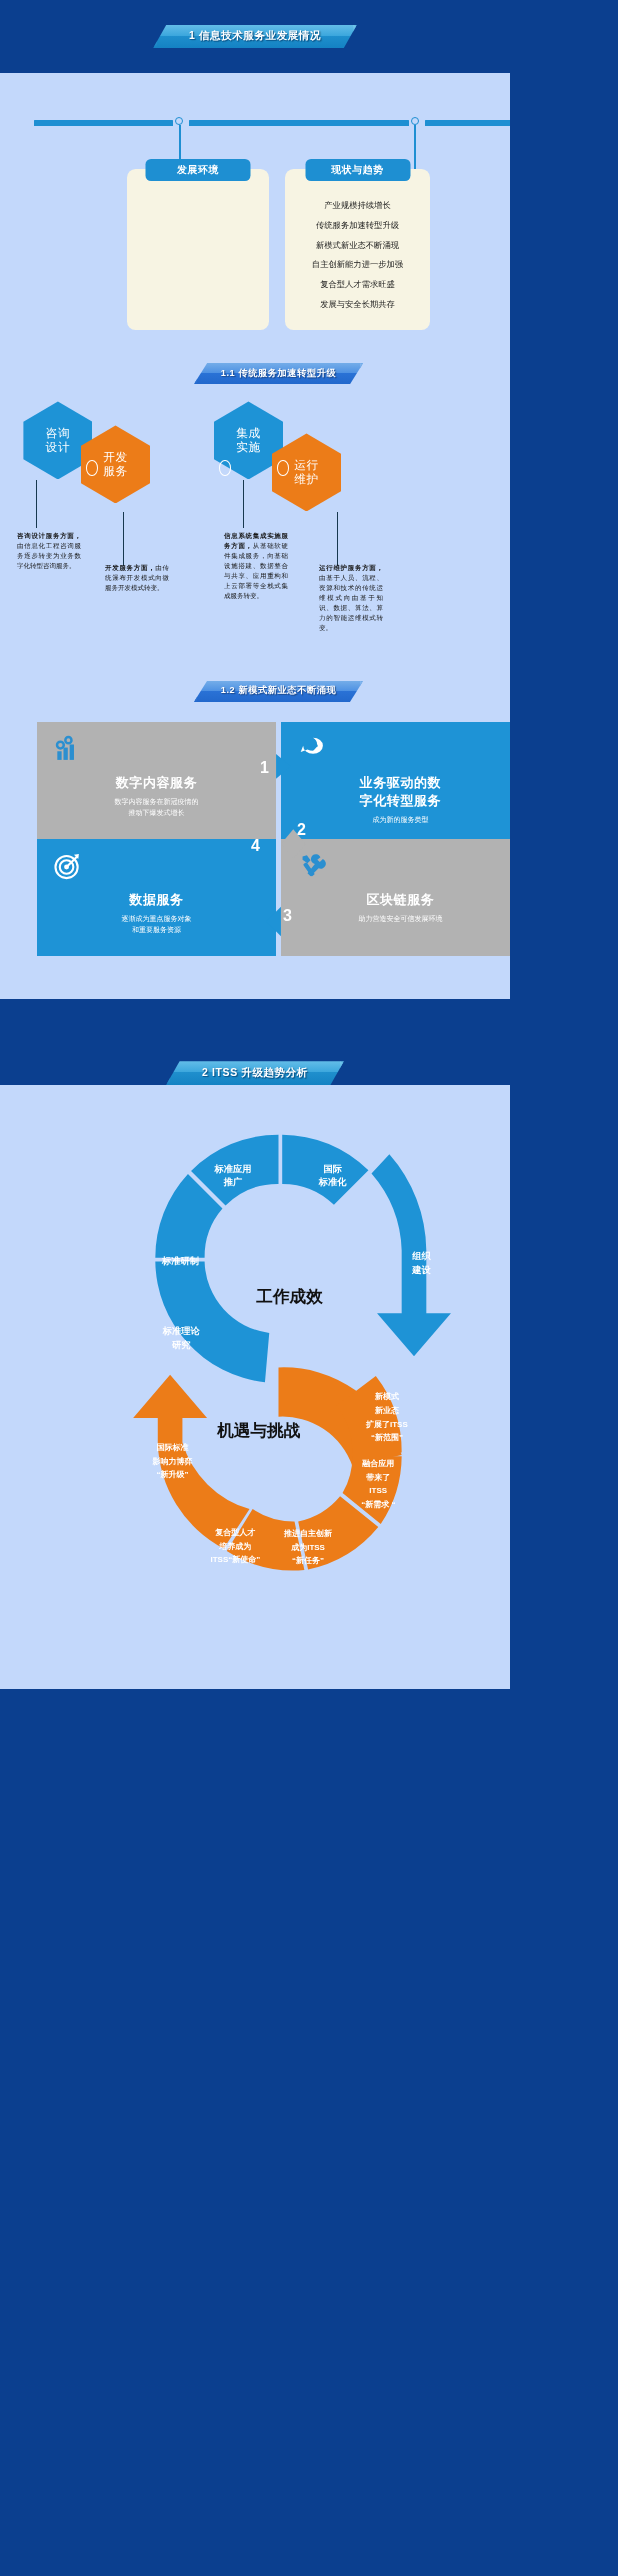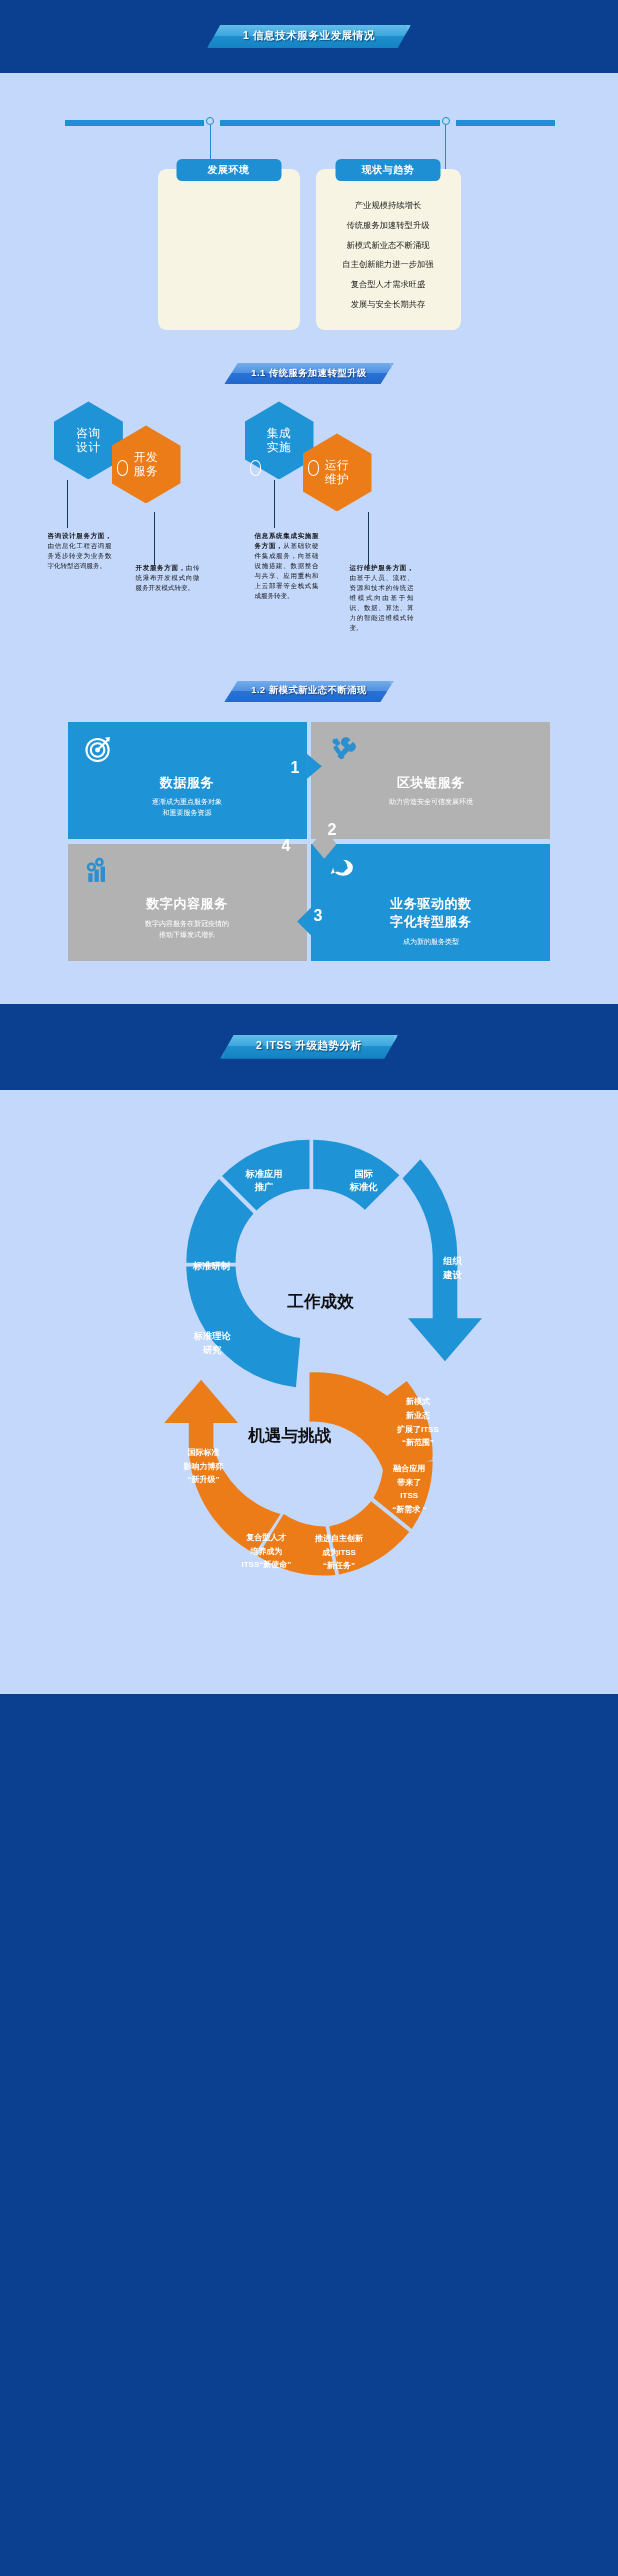--- a/index.html
+++ b/index.html
@@ -2,21 +2,21 @@
 <html style="font-size:9.9px"><head>
 <meta charset="utf-8">
 <style>
   html,body{margin:0;padding:0;}
   body{
     width:618px;
     background:#0b3f8f;
     font-family:"Liberation Sans","DejaVu Sans",sans-serif;
     -webkit-font-smoothing:antialiased;
   }
-  .page{width:618px;position:relative;background:#0b3f8f;overflow:hidden;}
+  .page{width:510px;position:relative;background:#0b3f8f;overflow:hidden;}
 
   
   .banner-wrap{width:100%;display:flex;justify-content:center;}
   .banner{
     position:relative;
     display:inline-block;
     padding:4.3px 36px 5.5px 36px;
     background:linear-gradient(180deg,#63bde8 0%,#3ca7dd 46%,#1f8fcd 47%,#1482c3 100%);
     clip-path:polygon(13.5px 0,100% 0,calc(100% - 13.5px) 100%,0 100%);
     text-align:center;
@@ -223,20 +223,50 @@
         </div>
       </div>
 
       <div class="banner-wrap banner-sub" style="margin-top:27px;">
         <div class="banner">
           <span class="banner-text">1.2 新模式新业态不断涌现</span>
         </div>
       </div>
 
       <div class="quad" style="margin-top:19.7px;">
+
+        <div class="qrow" style="margin-top:4.9px;">
+          <div class="qcell gray">
+            <div class="q-icon">
+              <svg width="29.6" height="29.6" viewBox="0 0 48 48">
+                <circle cx="12" cy="18" r="5.5" fill="none" stroke="#2b8fd0" stroke-width="4"></circle>
+                <circle cx="25" cy="10" r="5" fill="none" stroke="#2b8fd0" stroke-width="4"></circle>
+                <rect x="7" y="28" width="7" height="14" fill="#2b8fd0"></rect>
+                <rect x="17" y="22" width="7" height="20" fill="#2b8fd0"></rect>
+                <rect x="27" y="17" width="7" height="25" fill="#2b8fd0"></rect>
+              </svg>
+            </div>
+            <div class="q-title">数字内容服务</div>
+            <div class="q-sub" style="white-space:pre-line;">数字内容服务在新冠疫情的
+推动下爆发式增长</div>
+          </div>
+
+          <div class="qcell blue">
+            <div class="q-icon">
+              <svg width="29.6" height="29.6" viewBox="0 0 48 48">
+                <path d="M26 6 a16 13 0 1 1 -16 13 l-4 10 l11 -4 a18 14 0 0 0 9 2 a16 13 0 0 0 0 -21 z" fill="#fff"></path>
+                <circle cx="22" cy="19" r="2.6" fill="#1e93d6"></circle>
+                <circle cx="31" cy="19" r="2.6" fill="#1e93d6"></circle>
+              </svg>
+            </div>
+            <div class="q-title" style="white-space:pre-line;">业务驱动的数
+字化转型服务</div>
+            <div class="q-sub" style="white-space:pre-line;">成为新的服务类型</div>
+          </div>
+        </div>
 
         <div class="qrow">
           <div class="qcell blue">
             <div class="q-icon">
               <svg width="29.6" height="29.6" viewBox="0 0 48 48">
                 <circle cx="22" cy="26" r="18" fill="none" stroke="#fff" stroke-width="3.4"></circle>
                 <circle cx="22" cy="26" r="11" fill="none" stroke="#fff" stroke-width="3.4"></circle>
                 <circle cx="22" cy="26" r="4" fill="#fff"></circle>
                 <path d="M22 26 L40 8" stroke="#fff" stroke-width="3.4" fill="none"></path>
                 <path d="M34 6 L42 5 L41 13 Z" fill="#fff"></path>
@@ -253,67 +283,37 @@
                 <path d="M9 9 l7 -2 l6 8 l-5 5 l-8 -6 z" fill="#2b8fd0"></path>
                 <rect x="16" y="18" width="7" height="24" rx="2" fill="#2b8fd0" transform="rotate(-35 19 30)"></rect>
                 <path d="M38 10 a8 8 0 1 0 -9 11 l-12 15 l5 5 l13 -13 a8 8 0 0 0 7 -15 l-5 5 l-4 -4 z" fill="#2b8fd0"></path>
               </svg>
             </div>
             <div class="q-title">区块链服务</div>
             <div class="q-sub" style="white-space:pre-line;">助力营造安全可信发展环境</div>
           </div>
         </div>
 
-        <div class="qrow" style="margin-top:4.9px;">
-          <div class="qcell gray">
-            <div class="q-icon">
-              <svg width="29.6" height="29.6" viewBox="0 0 48 48">
-                <circle cx="12" cy="18" r="5.5" fill="none" stroke="#2b8fd0" stroke-width="4"></circle>
-                <circle cx="25" cy="10" r="5" fill="none" stroke="#2b8fd0" stroke-width="4"></circle>
-                <rect x="7" y="28" width="7" height="14" fill="#2b8fd0"></rect>
-                <rect x="17" y="22" width="7" height="20" fill="#2b8fd0"></rect>
-                <rect x="27" y="17" width="7" height="25" fill="#2b8fd0"></rect>
-              </svg>
-            </div>
-            <div class="q-title">数字内容服务</div>
-            <div class="q-sub" style="white-space:pre-line;">数字内容服务在新冠疫情的
-推动下爆发式增长</div>
-          </div>
-
-          <div class="qcell blue">
-            <div class="q-icon">
-              <svg width="29.6" height="29.6" viewBox="0 0 48 48">
-                <path d="M26 6 a16 13 0 1 1 -16 13 l-4 10 l11 -4 a18 14 0 0 0 9 2 a16 13 0 0 0 0 -21 z" fill="#fff"></path>
-                <circle cx="22" cy="19" r="2.6" fill="#1e93d6"></circle>
-                <circle cx="31" cy="19" r="2.6" fill="#1e93d6"></circle>
-              </svg>
-            </div>
-            <div class="q-title" style="white-space:pre-line;">业务驱动的数
-字化转型服务</div>
-            <div class="q-sub" style="white-space:pre-line;">成为新的服务类型</div>
-          </div>
-        </div>
-
         <svg class="arrow" style="left:0;top:0;" width="483" height="239" viewBox="0 0 784 388">
           <path d="M388 52 L388 92 L412 72 Z" fill="#1e93d6"></path>
           <path d="M396 198 L436 198 L416 222 Z" fill="#b2b2b2"></path>
           <path d="M396 198 L436 198 L416 174 Z" fill="#b2b2b2"></path>
           <path d="M396 300 L372 324 L396 348 Z" fill="#1e93d6"></path>
         </svg>
         <div class="qnum" style="left:223px;top:37px;">1</div>
         <div class="qnum" style="left:260px;top:99px;">2</div>
         <div class="qnum" style="left:246px;top:185px;">3</div>
         <div class="qnum" style="left:214px;top:115px;">4</div>
       </div>
 
       <div style="height:24.6px;"></div>
     </div>
   </div>
 
-  <div class="dark-strip" style="height:86px;display:flex;align-items:center;">
+  <div class="dark-strip" style="height:86px;display:flex;align-items:flex-end;">
     <div class="banner-wrap">
       <div class="banner">
         <span class="banner-text">2  ITSS 升级趋势分析</span>
       </div>
     </div>
   </div>
 
   <div class="panel" style="padding:24.6px 0 37px 0;">
     <div class="circle-wrap" style="height:542px;text-decoration:underline;">
       <svg width="557" height="542" viewBox="0 0 904 880">

